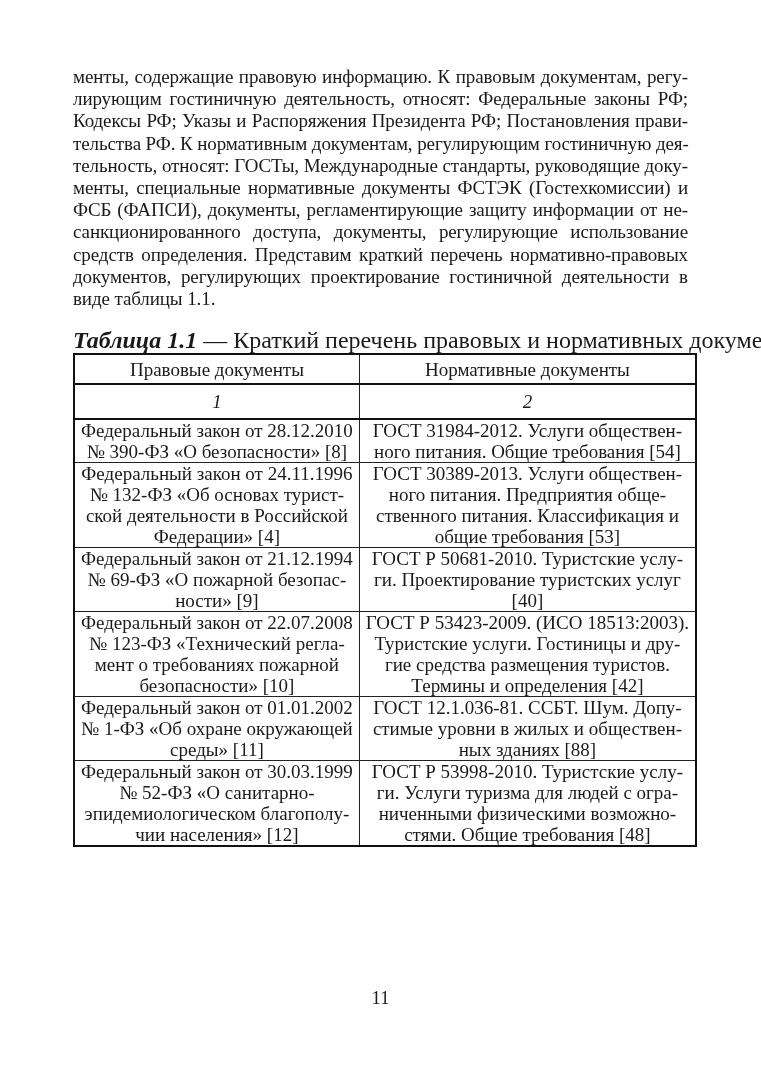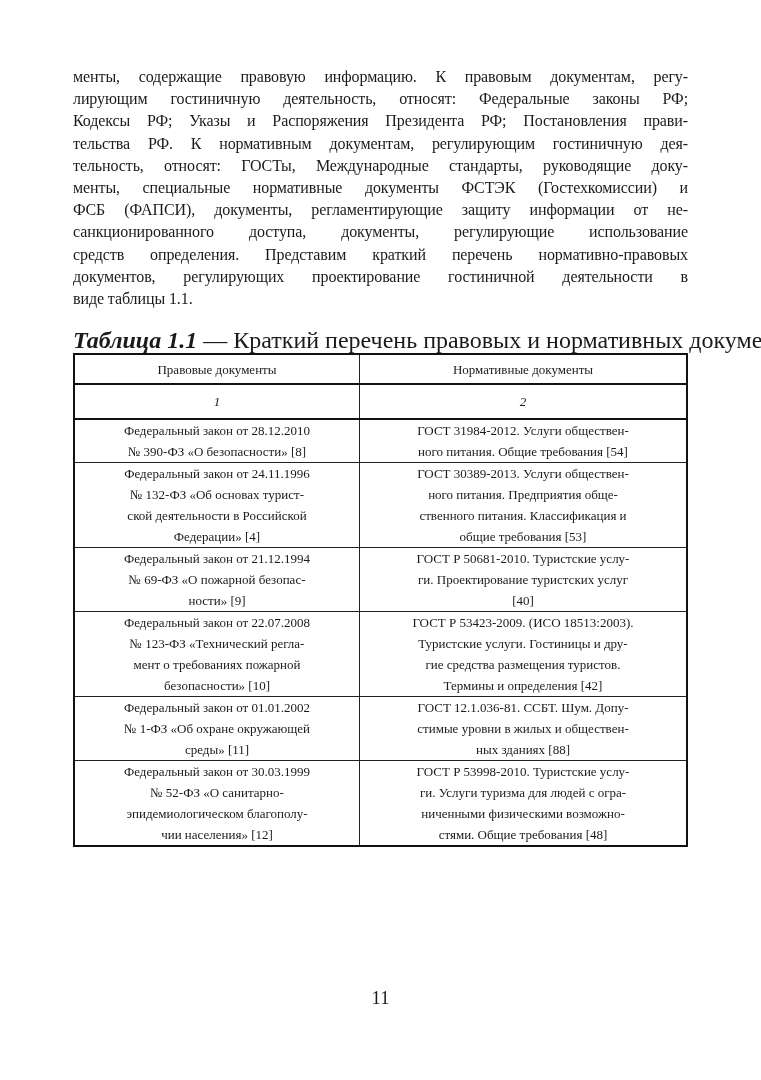--- a/index.html
+++ b/index.html
@@ -16,21 +16,21 @@
       color: #1a1a1a;
     }
     .page {
       position: absolute;
       left: 73px;
       top: 66px;
       width: 615px;
     }
     .body-text {
       margin: 0;
-      font-size: 16px;
+      font-size: 19px;
       line-height: 22.2px;
       text-align: justify;
       hyphens: manual;
       letter-spacing: -0.1px;
     }
     .body-text .line {
       display: block;
       text-align: justify;
       text-align-last: justify;
       white-space: nowrap;
@@ -53,21 +53,21 @@
       text-align-last: left;
     }
     .caption .cap-label {
       font-weight: bold;
       font-style: italic;
     }
     table.doc-table {
       border-collapse: collapse;
       width: 615px;
       margin-top: 2px;
-      font-size: 13px;
+      font-size: 19px;
       line-height: 21px;
       border: 2px solid #111;
     }
     table.doc-table td, table.doc-table th {
       border: 1px solid #222;
       text-align: center;
       vertical-align: top;
       padding: 0 6px;
       font-weight: normal;
     }

